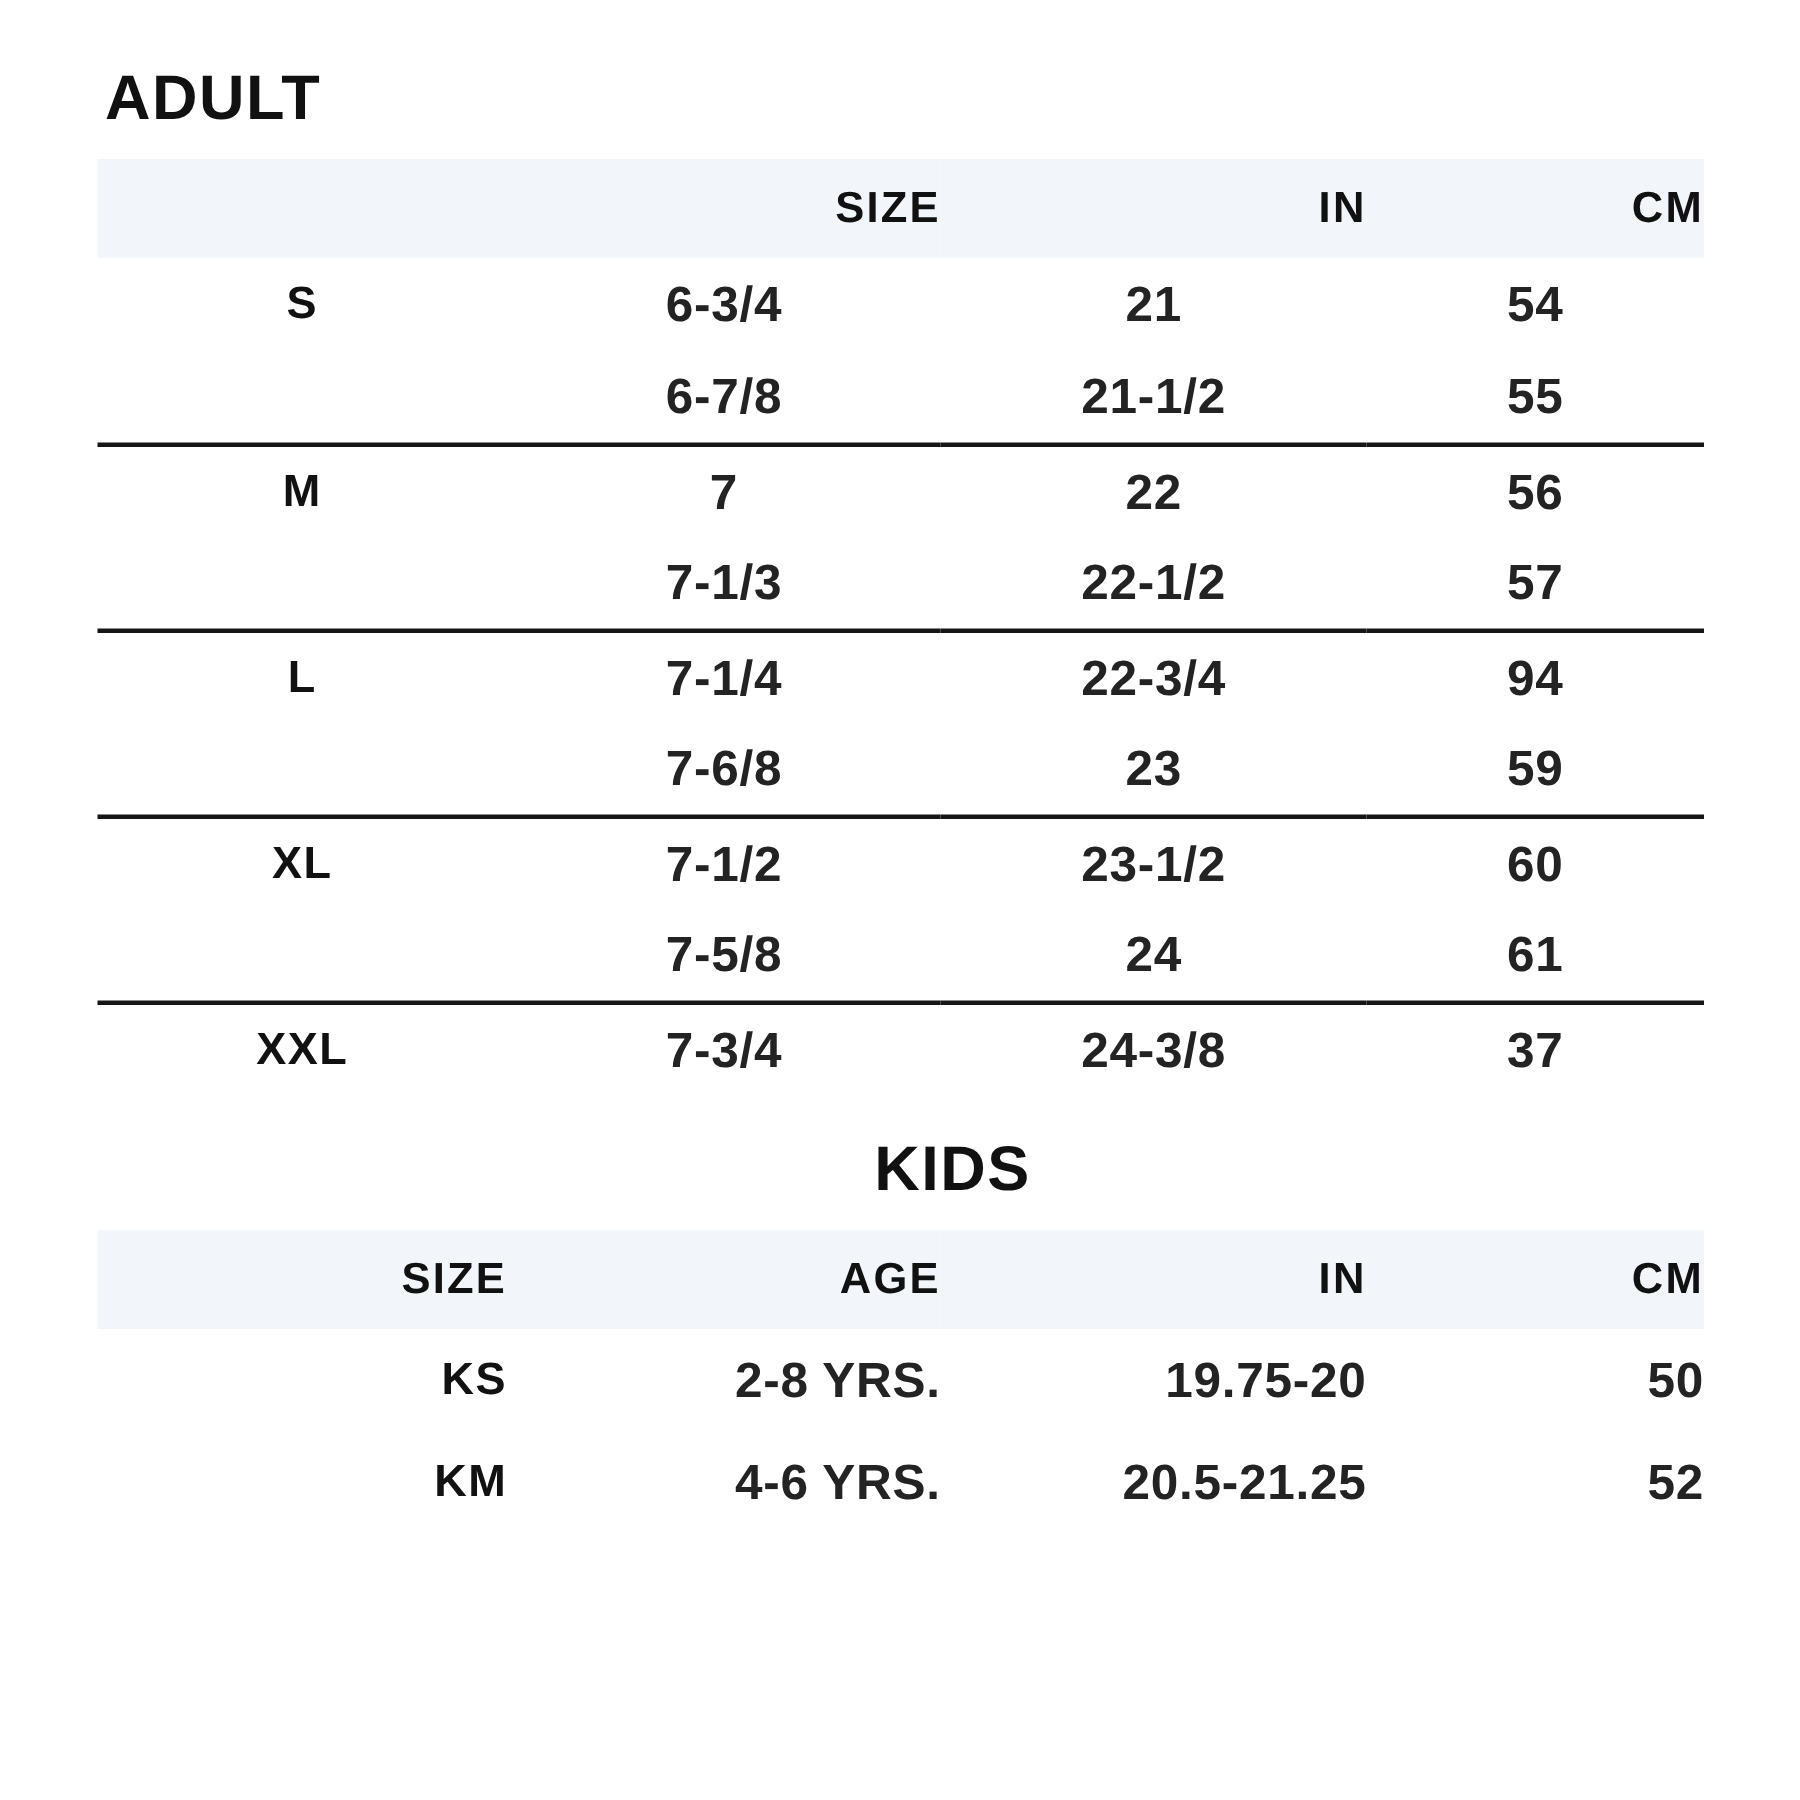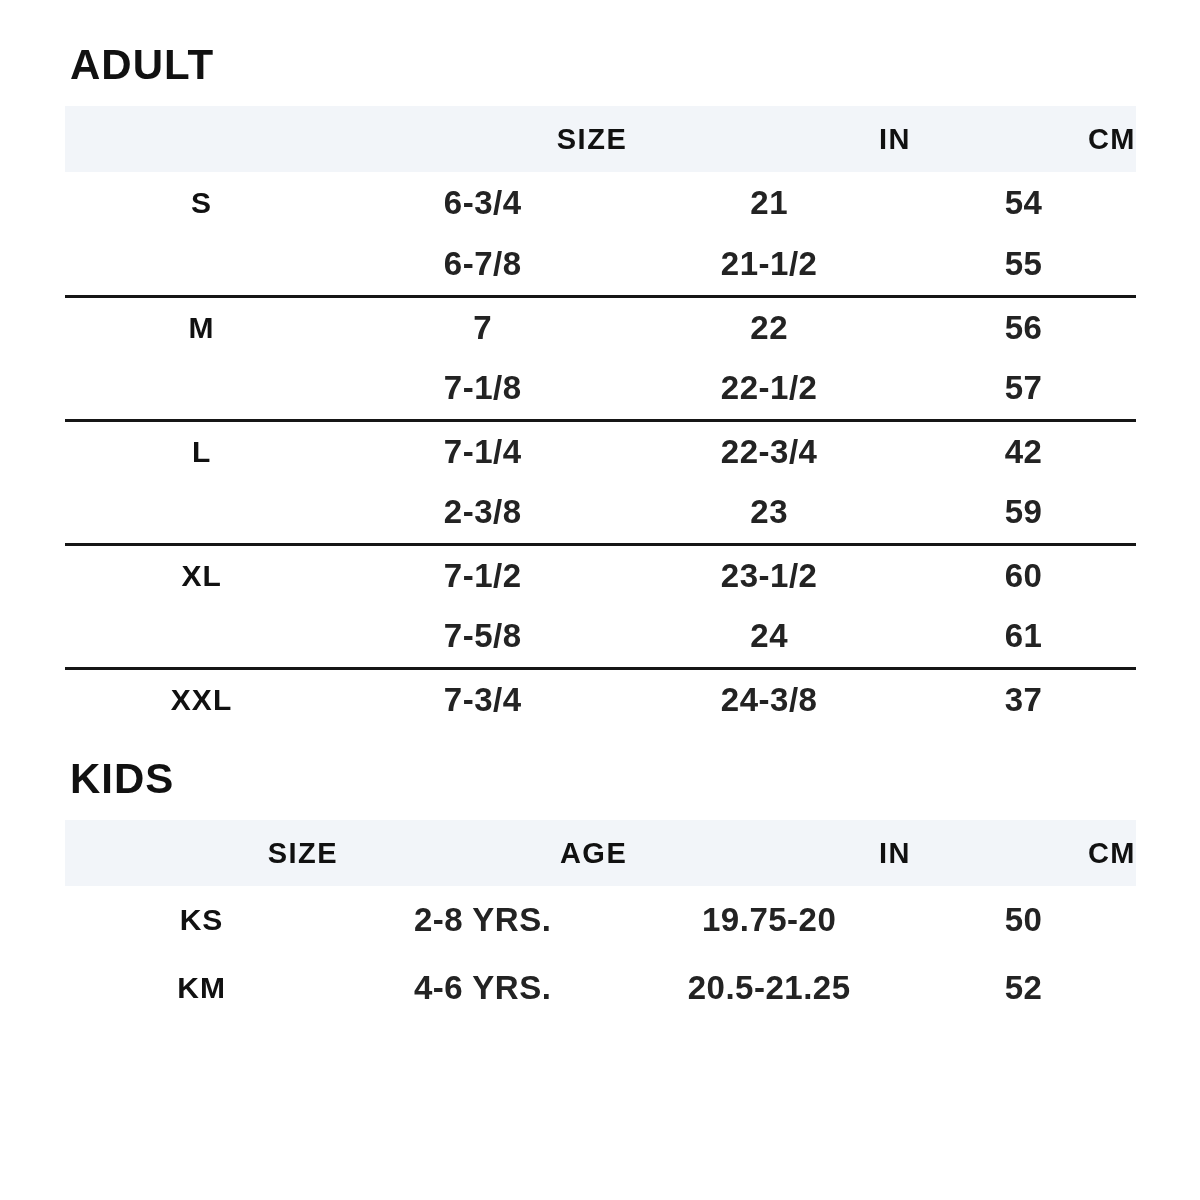--- a/index.html
+++ b/index.html
@@ -25,21 +25,21 @@
   }
   h2.section-title {
     font-size: 42px;
     line-height: 42px;
     font-weight: 800;
     letter-spacing: 1px;
     color: var(--heading-color);
     margin: 0 0 0 70px;
   }
   h2.adult-title { margin-top: 44px; }
-  h2.kids-title  { margin-top: 28px; }
+  h2.kids-title  { margin-top: 28px; text-align: center; }
   table.size-table {
     width: 1071px;
     margin: 20px 0 0 65px;
     border-collapse: collapse;
     table-layout: fixed;
   }
   col.c1 { width: 25.5%; }
   col.c2 { width: 27%; }
   col.c3 { width: 26.5%; }
   col.c4 { width: 21%; }
@@ -57,21 +57,21 @@
   table.size-table td {
     text-align: center;
     vertical-align: middle;
     font-size: 33px;
     font-weight: 700;
     letter-spacing: 0.5px;
     color: #232323;
     padding: 0;
   }
   table.adult-table tbody td { height: 62px; }
-  table.kids-table  tbody td { height: 68px; }
+  table.kids-table  tbody td { height: 68px; text-align: right; }
   table.size-table td.row-label {
     font-size: 30px;
     font-weight: 700;
     letter-spacing: 1px;
     color: var(--heading-color);
   }
   table.adult-table tr.group-end td {
     border-bottom: 3px solid var(--rule-color);
   }
 </style>
@@ -112,33 +112,33 @@
             <td>55</td>
           </tr>
           <tr>
             <td class="row-label">M</td>
             <td>7</td>
             <td>22</td>
             <td>56</td>
           </tr>
           <tr class="group-end">
             <td class="row-label"></td>
-            <td>7-1/8</td>
+            <td>7-1/3</td>
             <td>22-1/2</td>
             <td>57</td>
           </tr>
           <tr>
             <td class="row-label">L</td>
             <td>7-1/4</td>
             <td>22-3/4</td>
-            <td>42</td>
+            <td>94</td>
           </tr>
           <tr class="group-end">
             <td class="row-label"></td>
-            <td>2-3/8</td>
+            <td>7-6/8</td>
             <td>23</td>
             <td>59</td>
           </tr>
           <tr>
             <td class="row-label">XL</td>
             <td>7-1/2</td>
             <td>23-1/2</td>
             <td>60</td>
           </tr>
           <tr class="group-end">

